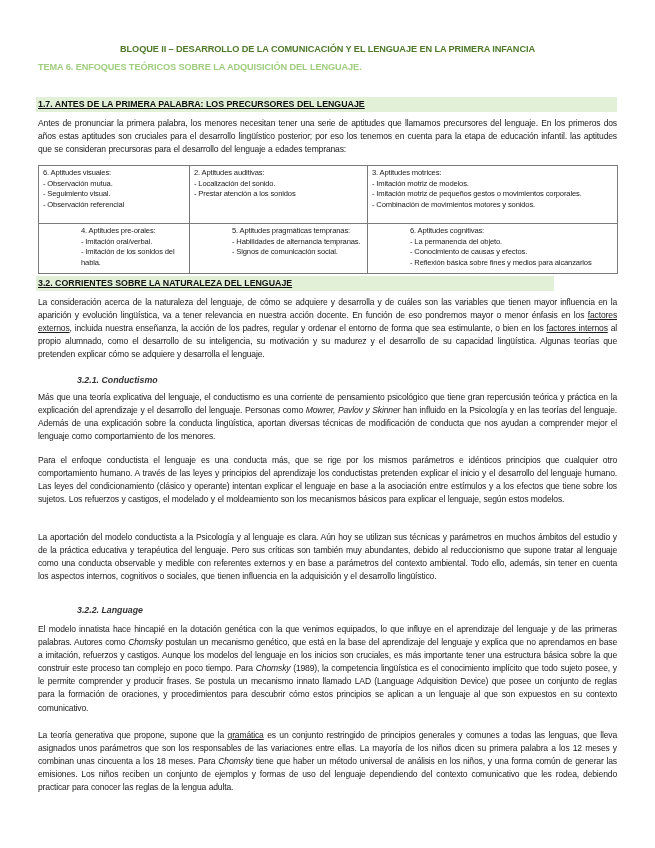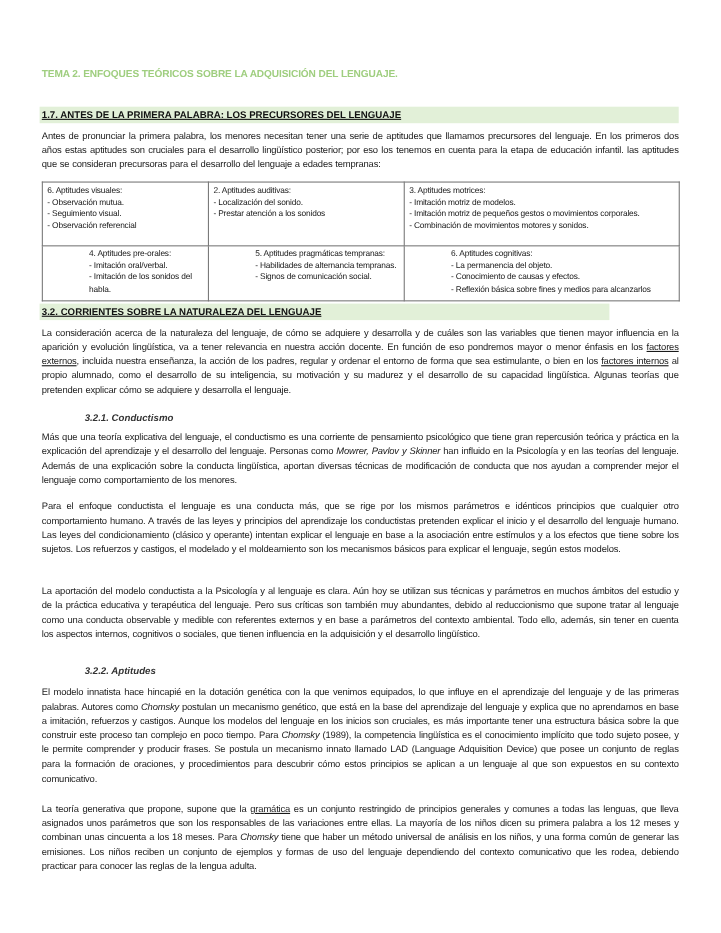--- a/index.html
+++ b/index.html
@@ -47,21 +47,22 @@
   table.apt tr.r1 td { height: 54px; }
   table.apt tr.r2 td { height: 46px; padding-left: 42px; }
   .cell-title { display: block; }
   .cell-item { display: block; }
 </style>
 </head>
 <body>
 
 <div class="page">
 
-  <div class="tema-title">TEMA 2. ENFOQUES TEÓRICOS SOBRE LA ADQUISICIÓN DEL LENGUAJE.</div>
+  <div class="block-title">BLOQUE II – DESARROLLO DE LA COMUNICACIÓN Y EL LENGUAJE EN LA PRIMERA INFANCIA</div>
+  <div class="tema-title">TEMA 6. ENFOQUES TEÓRICOS SOBRE LA ADQUISICIÓN DEL LENGUAJE.</div>
 
   <div class="bar bar-h2">1.7. ANTES DE LA PRIMERA PALABRA: LOS PRECURSORES DEL LENGUAJE</div>
 
   <p class="para" style="top:117px;">Antes de pronunciar la primera palabra, los menores necesitan tener una serie de aptitudes que llamamos precursores del lenguaje. En los primeros dos años estas aptitudes son cruciales para el desarrollo lingüístico posterior; por eso los tenemos en cuenta para la etapa de educación infantil. las aptitudes que se consideran precursoras para el desarrollo del lenguaje a edades tempranas:</p>
 
   <table class="apt">
     <colgroup>
         <col style="width:151px">
         <col style="width:178px">
         <col style="width:250px">
@@ -112,19 +113,19 @@
   <p class="para" style="top:296px;"><span>La consideración acerca de la naturaleza del lenguaje, de cómo se adquiere y desarrolla y de cuáles son las variables que tienen mayor influencia en la aparición y evolución lingüística, va a tener relevancia en nuestra acción docente. En función de eso pondremos mayor o menor énfasis en los </span><u>factores externos</u><span>, incluida nuestra enseñanza, la acción de los padres, regular y ordenar el entorno de forma que sea estimulante, o bien en los </span><u>factores internos</u><span> al propio alumnado, como el desarrollo de su inteligencia, su motivación y su madurez y el desarrollo de su capacidad lingüística. Algunas teorías que pretenden explicar cómo se adquiere y desarrolla el lenguaje.</span></p>
 
   <div class="subhead" style="top:375px;text-align:center;">3.2.1. Conductismo</div>
 
   <p class="para" style="top:391px;"><span>Más que una teoría explicativa del lenguaje, el conductismo es una corriente de pensamiento psicológico que tiene gran repercusión teórica y práctica en la explicación del aprendizaje y el desarrollo del lenguaje. Personas como </span><i>Mowrer, Pavlov y Skinner</i><span> han influido en la Psicología y en las teorías del lenguaje. Además de una explicación sobre la conducta lingüística, aportan diversas técnicas de modificación de conducta que nos ayudan a comprender mejor el lenguaje como comportamiento de los menores.</span></p>
 
   <p class="para" style="top:454px;">Para el enfoque conductista el lenguaje es una conducta más, que se rige por los mismos parámetros e idénticos principios que cualquier otro comportamiento humano. A través de las leyes y principios del aprendizaje los conductistas pretenden explicar el inicio y el desarrollo del lenguaje humano. Las leyes del condicionamiento (clásico y operante) intentan explicar el lenguaje en base a la asociación entre estímulos y a los efectos que tiene sobre los sujetos. Los refuerzos y castigos, el modelado y el moldeamiento son los mecanismos básicos para explicar el lenguaje, según estos modelos.</p>
 
   <p class="para" style="top:531px;">La aportación del modelo conductista a la Psicología y al lenguaje es clara. Aún hoy se utilizan sus técnicas y parámetros en muchos ámbitos del estudio y de la práctica educativa y terapéutica del lenguaje. Pero sus críticas son también muy abundantes, debido al reduccionismo que supone tratar al lenguaje como una conducta observable y medible con referentes externos y en base a parámetros del contexto ambiental. Todo ello, además, sin tener en cuenta los aspectos internos, cognitivos o sociales, que tienen influencia en la adquisición y el desarrollo lingüístico.</p>
 
-  <div class="subhead" style="top:605px;">3.2.2. Aptitudes</div>
+  <div class="subhead" style="top:605px;">3.2.2. Language</div>
 
   <p class="para" style="top:623px;"><span>El modelo innatista hace hincapié en la dotación genética con la que venimos equipados, lo que influye en el aprendizaje del lenguaje y de las primeras palabras. Autores como </span><i>Chomsky</i><span> postulan un mecanismo genético, que está en la base del aprendizaje del lenguaje y explica que no aprendamos en base a imitación, refuerzos y castigos. Aunque los modelos del lenguaje en los inicios son cruciales, es más importante tener una estructura básica sobre la que construir este proceso tan complejo en poco tiempo. Para </span><i>Chomsky</i><span> (1989), la competencia lingüística es el conocimiento implícito que todo sujeto posee, y le permite comprender y producir frases. Se postula un mecanismo innato llamado LAD (Language Adquisition Device) que posee un conjunto de reglas para la formación de oraciones, y procedimientos para descubrir cómo estos principios se aplican a un lenguaje al que son expuestos en su contexto comunicativo.</span></p>
 
   <p class="para" style="top:729px;"><span>La teoría generativa que propone, supone que la </span><u>gramática</u><span> es un conjunto restringido de principios generales y comunes a todas las lenguas, que lleva asignados unos parámetros que son los responsables de las variaciones entre ellas. La mayoría de los niños dicen su primera palabra a los 12 meses y combinan unas cincuenta a los 18 meses. Para </span><i>Chomsky</i><span> tiene que haber un método universal de análisis en los niños, y una forma común de generar las emisiones. Los niños reciben un conjunto de ejemplos y formas de uso del lenguaje dependiendo del contexto comunicativo que les rodea, debiendo practicar para conocer las reglas de la lengua adulta.</span></p>
 
 </div>
 
 </body></html>

